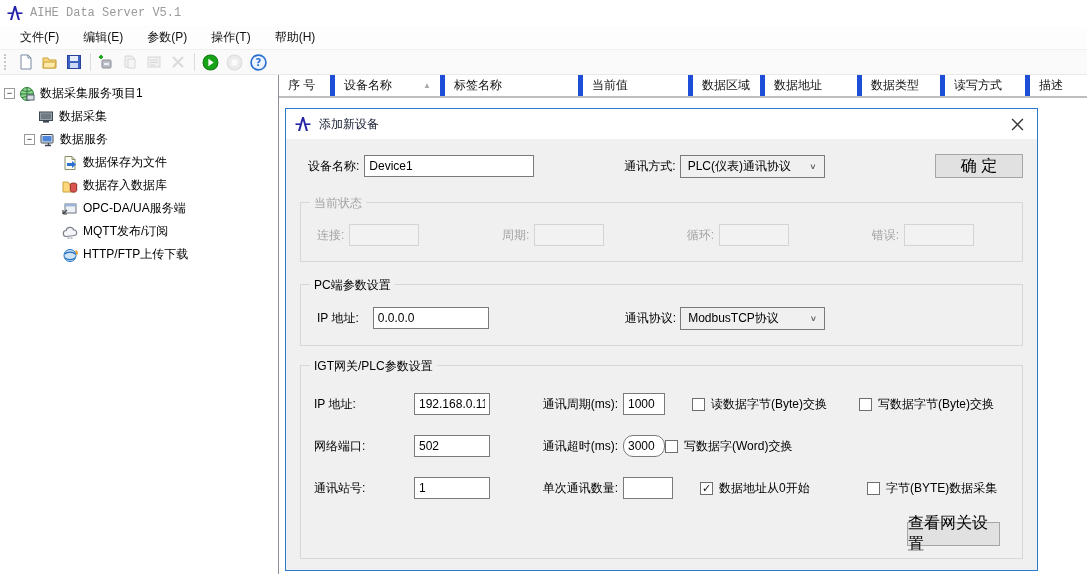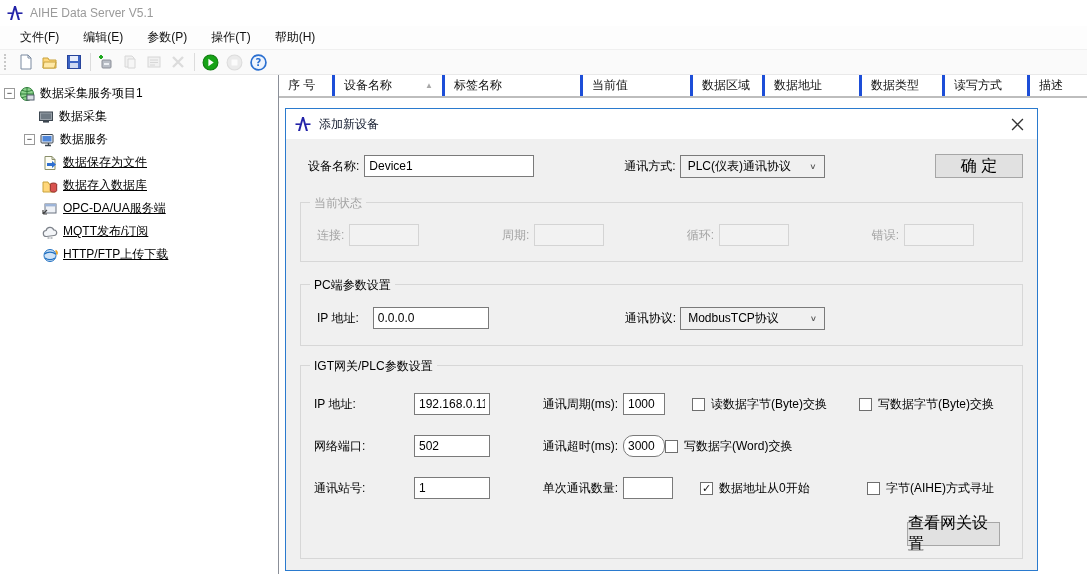--- a/index.html
+++ b/index.html
@@ -2,44 +2,44 @@
 <html><head>
 <meta charset="utf-8">
 <style>
   * { box-sizing: border-box; margin: 0; padding: 0; }
   html,body { width:1087px; height:574px; overflow:hidden; }
   body {
     font-family: "Liberation Sans", "DejaVu Sans", sans-serif;
     font-size: 12px; color:#000; background:#fff; position:relative;
   }
   
-  .titlebar { height:26px; display:flex; align-items:center; padding-left:7px; background:#fff; }
+  .titlebar { height:26px; display:flex; align-items:center; padding-left:7px; background:#fff;font-family:Liberation Mono, monospace; }
   .titlebar .app-ico { width:16px; height:16px; margin-right:7px; }
   .titlebar .wtitle { color:#9a9a9a; font-size:12px; }
   
   .menubar { height:23px; display:flex; align-items:flex-end; background:#fdfdfd; padding-left:8px; }
   .menu-item { padding:3px 12px; color:#111; cursor:default; }
   
   .toolbar { height:26px; display:flex; align-items:center; background:#fafafa; border-top:1px solid #f0f0f0; border-bottom:1px solid #e9e9e9; padding-left:4px; }
   .grip { width:4px; height:16px; border-left:2px dotted #c8c8c8; margin-right:8px; }
   .tb-icon { width:20px; height:20px; display:flex; align-items:center; justify-content:center; margin-right:4px; }
   .tb-icon.disabled { opacity:.38; filter:grayscale(1); }
   .tb-sep { width:1px; height:18px; background:#dcdcdc; margin:0 5px 0 2px; }
   
   .main { position:absolute; top:75px; left:0; width:1087px; height:499px; display:flex; }
   .left-panel { width:279px; background:#fff; border-right:1px solid #8b8f98; padding-top:7px; }
   .tree-row { height:23px; display:flex; align-items:center; white-space:nowrap; }
   .tree-row .spacer { display:inline-block; width:14px; }
   .expander { width:11px; height:11px; border:1px solid #9a9a9a; background:#fff; display:flex; align-items:center; justify-content:center; font-size:9px; line-height:9px; color:#000; margin-right:4px; flex:0 0 auto; }
   .t-ico { width:16px; height:16px; margin-right:5px; flex:0 0 auto; }
-  .d0 { padding-left:4px; } .d1 { padding-left:24px; } .d2 { padding-left:28px;text-decoration:underline; }
+  .d0 { padding-left:4px; } .d1 { padding-left:24px; } .d2 { padding-left:48px; }
   
   .right-pane { flex:1; background:#fff; position:relative; }
   .grid-header { height:23px; display:flex; align-items:stretch; border-bottom:2px solid #bdbdbd; background:#fff; }
-  .col { display:flex; align-items:center; padding-left:9px; border-right:3px solid #1d4ed8; font-size:12px; color:#111; overflow:hidden; }
+  .col { display:flex; align-items:center; padding-left:9px; border-right:5px solid #1d4ed8; font-size:12px; color:#111; overflow:hidden; }
   .sort-asc { margin-left:auto; margin-right:9px; font-size:8px; color:#a8a8a8; }
   
   .dialog { position:absolute; left:285px; top:108px; width:753px; height:463px; background:#f0f0f0; border:1px solid #2a7ace; }
   .dlg-title { height:30px; background:#fff; display:flex; align-items:center; padding-left:9px; }
   .dlg-title .app-ico { width:16px; height:16px; margin-right:8px; }
   .dlg-title .dtitle { font-size:12px; color:#0f172a; }
   .dlg-close { margin-left:auto; width:40px; height:30px; display:flex; align-items:center; justify-content:center; }
   .dlg-body { padding:0 14px; }
   .row1 { margin-top:14px; height:26px; display:flex; align-items:center; padding-left:8px; }
   .lbl { color:#000; }
@@ -356,20 +356,20 @@
         <span class="lbl gw-l2" style="margin-left:26px">单次通讯数量:</span>
         <input class="txt" style="width: 42px; padding-left: 44px;" value="100">
         <span class="gw-check" style="margin-left:27px; width:167px">
           <span class="cb checked">
               <span class="cb-glyph">✓</span>
             </span>
           <span class="lbl">数据地址从0开始</span>
         </span>
         <span class="gw-check">
           <span class="cb"></span>
-          <span class="lbl">字节(AIHE)方式寻址</span>
+          <span class="lbl">字节(BYTE)数据采集</span>
         </span>
       </div>
 
       <div class="btn" style="width:93px; position:absolute; right:22px; bottom:12px">查看网关设置</div>
     </div>
   </div>
 </div>
 
 </body></html>

